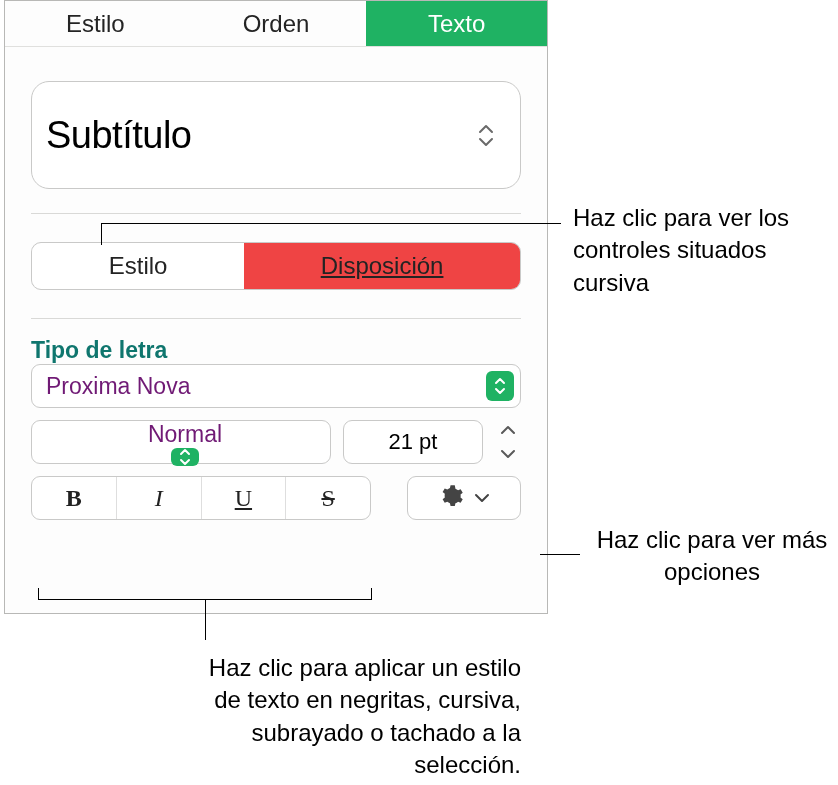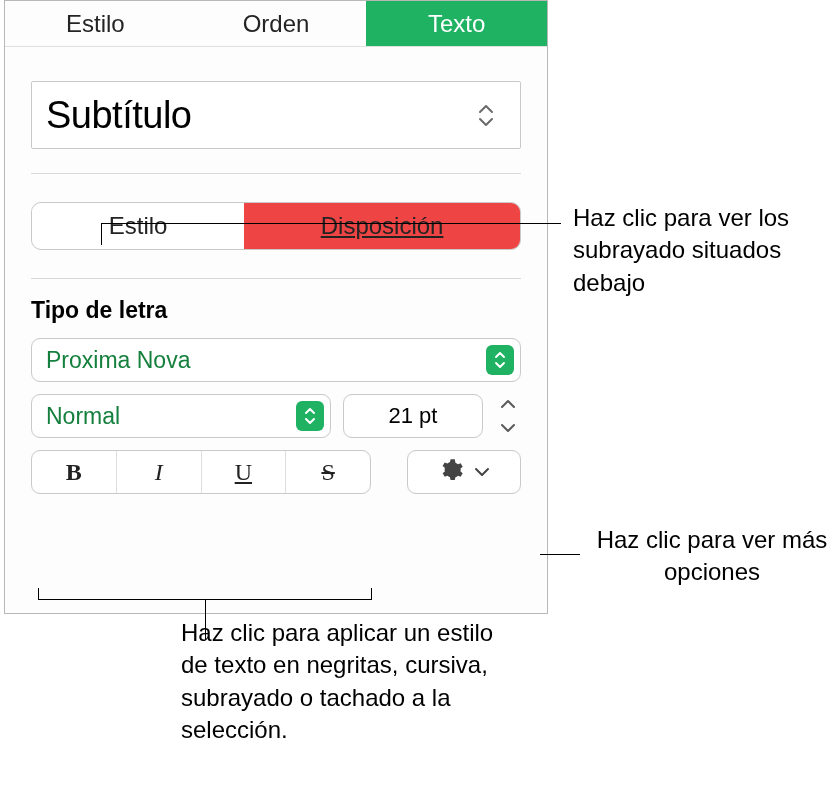--- a/index.html
+++ b/index.html
@@ -38,22 +38,22 @@
     cursor: pointer;
   }
   .top-tab.active {
     background: #1fb263;
     color: #fff;
     font-weight: 500;
   }
   .style-dropdown {
     margin: 34px 26px 24px 26px;
     border: 1px solid #c9c9c8;
-    border-radius: 2px;
-    height: 68px;
+    border-radius: 18px;
+    height: 108px;
     display: flex;
     align-items: center;
     justify-content: space-between;
     padding: 0 26px 0 14px;
     cursor: pointer;
     background: #fff;
   }
   .style-dropdown .label {
     font-size: 38px;
     font-weight: 300;
@@ -100,23 +100,22 @@
     box-shadow: 1px 0 0 #c9c9c8;
   }
   .subtab.inactive {
     background: #ef4444;
     flex: 1.3;
     text-decoration: underline;
   }
   .section-label {
     font-size: 23px;
     font-weight: 600;
-    color: #000000;
+    color: #0f766e;
     padding: 0 26px;
-    margin-bottom: 14px;
     margin-top: 4px;
   }
   .font-row, .style-row, .format-row {
     padding: 0 26px;
     display: flex;
     align-items: center;
     gap: 12px;
     margin-bottom: 12px;
   }
   .full-popup {
@@ -124,34 +123,35 @@
     border: 1px solid #c9c9c8;
     border-radius: 9px;
     height: 44px;
     display: flex;
     align-items: center;
     justify-content: space-between;
     padding: 0 6px 0 14px;
     background: #fff;
     cursor: pointer;
     font-size: 23px;
-    color: #15803d;
+    color: #701a75;
   }
   .green-chip {
     width: 28px;
     height: 30px;
     background: #1fb263;
     border-radius: 6px;
     display: flex;
     align-items: center;
     justify-content: center;
   }
   .green-chip svg { display:block; }
   .style-popup {
     width: 290px;
+    flex-direction: column;
   }
   .size-box {
     width: 140px;
     border: 1px solid #c9c9c8;
     border-radius: 9px;
     height: 44px;
     display: flex;
     align-items: center;
     justify-content: center;
     background: #fff;
@@ -326,20 +326,20 @@
         <svg width="16" height="10" viewBox="0 0 16 10">
             <path d="M2 2 L8 8 L14 2" stroke="#444" stroke-width="2" fill="none" stroke-linecap="round" stroke-linejoin="round"></path>
           </svg>
       </span>
     </div>
   </div>
 </div>
 
 <div class="callout-line v" style="left:101px; top:223px; height:22px;"></div>
 <div class="callout-line h" style="left:101px; top:223px; width:460px;"></div>
-<div class="callout" style="left:573px; top:202px; width:262px;">Haz clic para ver los subrayado situados debajo</div>
+<div class="callout" style="left:573px; top:202px; width:262px;">Haz clic para ver los controles situados cursiva</div>
 
 <div class="callout-line h" style="left:540px; top:554px; width:40px;"></div>
 <div class="callout" style="left:592px; top:524px; width:240px;text-align:center;">Haz clic para ver más opciones</div>
 
 <div class="bracket" style="left:38px; top:588px; width:334px;"></div>
 <div class="callout-line v" style="left:205px; top:600px; height:40px;"></div>
-<div class="callout" style="left:181px; top:617px; width:340px;">Haz clic para aplicar un estilo de texto en negritas, cursiva, subrayado o tachado a la selección.</div>
+<div class="callout" style="left:181px; top:652px; width:340px;text-align:right;">Haz clic para aplicar un estilo de texto en negritas, cursiva, subrayado o tachado a la selección.</div>
 
 </body></html>

